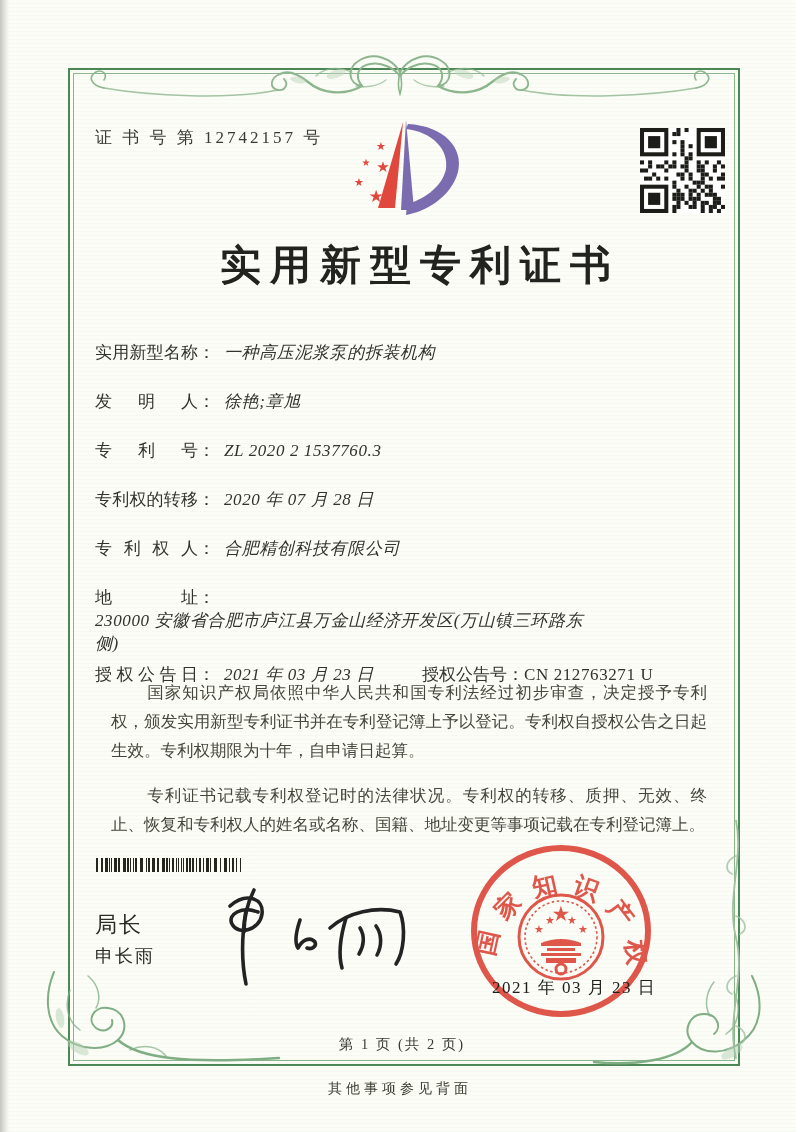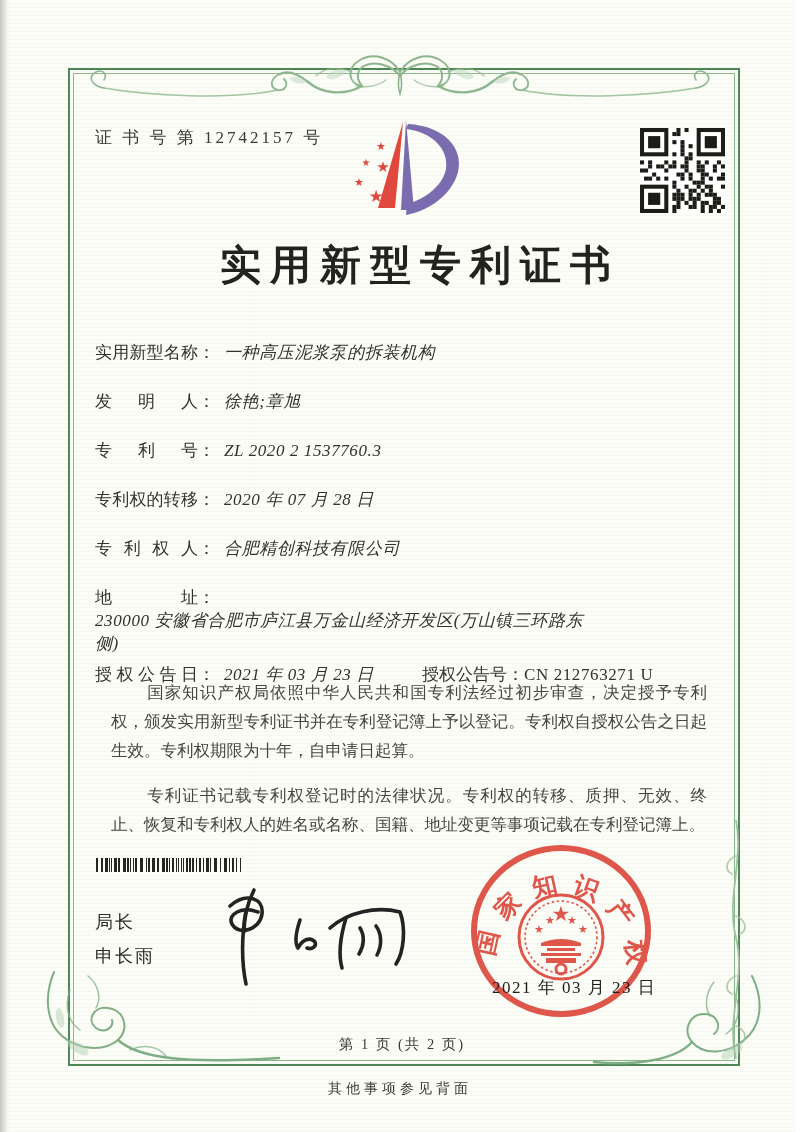--- a/index.html
+++ b/index.html
@@ -26,21 +26,21 @@
   .f-label{display:inline-block;width:103px;text-align:justify;text-align-last:justify;vertical-align:top;}
   .f-colon{display:inline-block;vertical-align:top;margin-right:9px;}
   .f-value{display:inline-block;vertical-align:top;max-width:505px;letter-spacing:0.6px;font-style:italic;}
   .grant-row{position:relative;height:23px;}
   .grant-no{position:absolute;left:327px;top:0;white-space:nowrap;}
 
   .paragraphs{position:absolute;left:95px;top:662px;width:628px;font-size:16.5px;
     line-height:29px;color:#46463c;text-align:justify;}
   .paragraphs p{margin:16px;text-indent:2.2em;}
 
-  .signer-title{position:absolute;left:95px;top:910px;font-size:18px;letter-spacing:2px;
+  .signer-title{position:absolute;left:95px;top:910px;font-size:22px;letter-spacing:2px;
     font-family:Liberation Mono, monospace;color:#2c2c27;}
   .signer-name{position:absolute;left:95px;top:944px;font-size:18px;letter-spacing:2px;
     font-family:Liberation Mono, monospace;color:#2c2c27;}
 
   .seal-date{position:absolute;left:492px;top:976px;font-size:17px;letter-spacing:1.5px;
     color:#1d1d1a;z-index:5;}
   .page-indicator{position:absolute;left:68px;width:668px;top:1035px;text-align:center;
     font-size:14.5px;letter-spacing:2px;color:#3a3a32;}
   .back-note{position:absolute;left:0;width:800px;top:1080px;text-align:center;
     font-size:14px;letter-spacing:4px;color:#3c3c32;}

